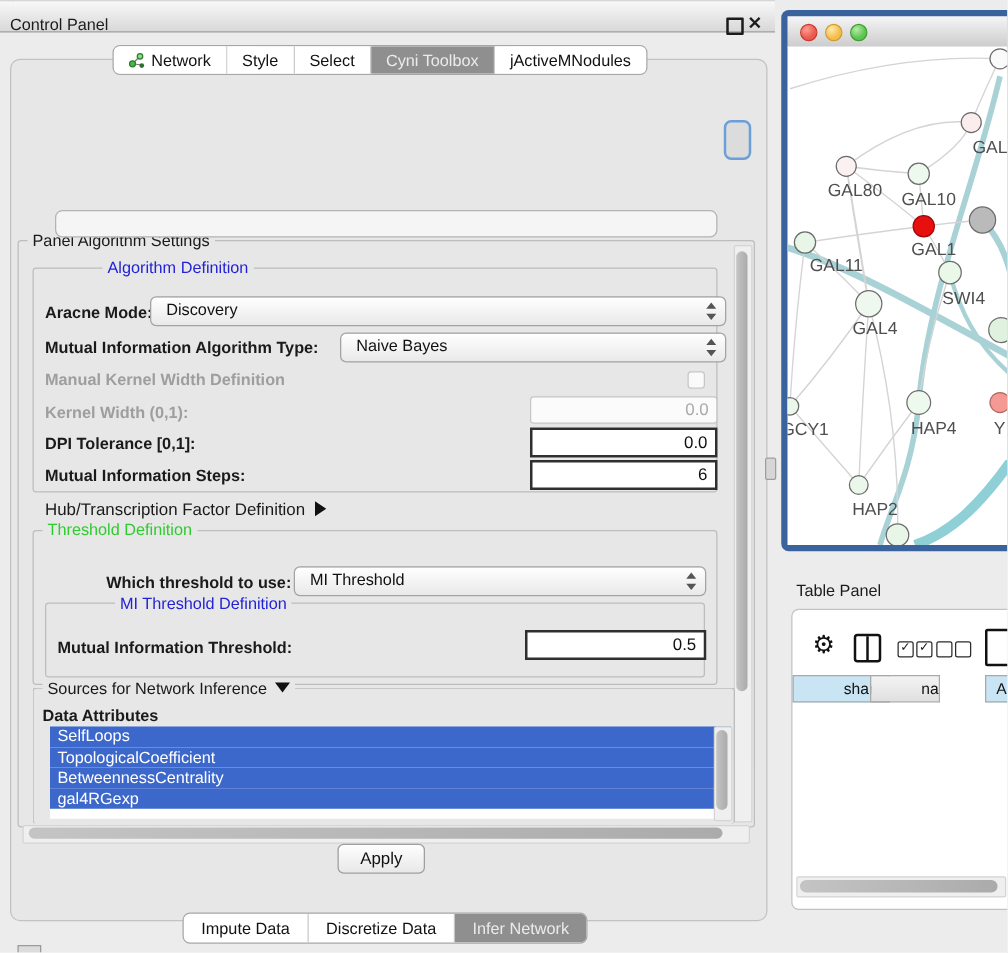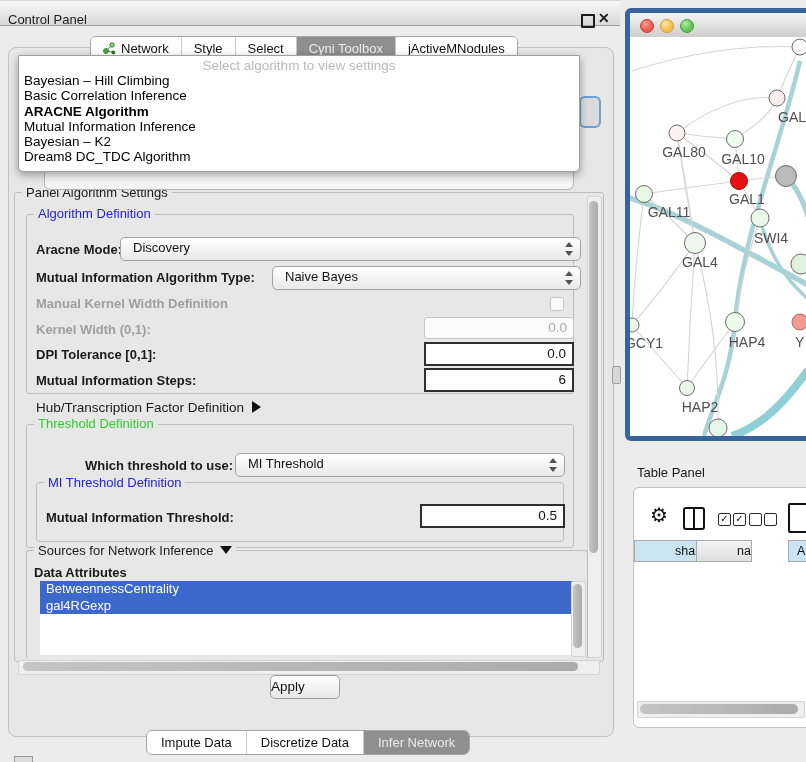--- a/index.html
+++ b/index.html
@@ -35,21 +35,21 @@
   .popup-item{height:15.3px;line-height:15.3px;font-size:13.5px;padding-left:5px;color:#000;white-space:nowrap;}
   .popup-item.bold{font-weight:bold;}
   .frag-combo{left:44px;top:168px;width:528px;height:20px;background:#f5f5f5;
     border:1px solid #b3b3b3;border-radius:6px;z-index:2;}
   .frag-focus{left:579px;top:96px;width:18px;height:28px;background:#dcdcdc;
     border:2px solid #6b9fd8;border-radius:6px;z-index:3;}
 
   
   .frame{border:1px solid #bdbdbd;border-radius:3px;}
   .frame-title{position:absolute;background:#e7e7e7;padding:0 4px;font-size:13px;line-height:13px;}
-  .t-black{color:#1a1a1a;} .t-blue{color:#2323d6;} .t-green{color:#2ecc2e;}
+  .t-black{color:#1a1a1a;} .t-blue{color:#2323d6;margin-left:48px;} .t-green{color:#2ecc2e;}
 
   .lbl{font-size:13px;font-weight:bold;color:#1a1a1a;white-space:nowrap;}
   .lbl.dis{color:#9e9e9e;}
   .plain{font-size:13.5px;color:#1a1a1a;white-space:nowrap;}
 
   
   .combo{background:linear-gradient(#ffffff,#e9e9e9);border:1px solid #a3a3a3;border-radius:5px;
     font-size:13px;line-height:20px;padding-left:12px;color:#111;}
   .combo .arrows{position:absolute;right:7px;top:4px;width:8px;height:14px;}
   .combo .arrows i{position:absolute;left:0;border-left:4px solid transparent;border-right:4px solid transparent;}
@@ -64,21 +64,21 @@
   .tri-down{display:inline-block;width:0;height:0;border-left:6px solid transparent;
     border-right:6px solid transparent;border-top:8px solid #111;vertical-align:1px;margin-left:6px;}
 
   .attr-list{left:40px;top:581px;width:545px;height:74px;background:#fff;overflow:hidden;}
   .attr-item{height:16.5px;line-height:16.5px;background:#3c67cb;color:#fff;font-size:13px;padding-left:6px;}
   .sb-track-v{background:#efefef;border:1px solid #d4d4d4;border-radius:2px;}
   .sb-thumb{background:linear-gradient(90deg,#c4c4c4,#ababab);border-radius:5px;}
   .sb-track-h{background:#efefef;border:1px solid #d4d4d4;border-radius:2px;}
 
   .apply-btn{left:270px;top:675px;width:68px;height:22px;background:linear-gradient(#fefefe,#e8e8e8);
-    border:1px solid #9f9f9f;border-radius:5px;font-size:13.5px;text-align:left;line-height:21px;}
+    border:1px solid #9f9f9f;border-radius:5px;font-size:13.5px;text-align:center;line-height:21px;}
 
   .bottom-tabs{left:146px;top:707px;height:23px;display:flex;background:#fff;
     border:1px solid #a6a6a6;border-radius:6px;overflow:hidden;margin-top:23px;}
   .btab{padding:0 14px;font-size:13px;line-height:23px;color:#111;border-right:1px solid #c9c9c9;white-space:nowrap;}
   .btab:last-child{border-right:none;}
   .btab.selected{background:#8f8f8f;color:#ebebeb;}
 
   
   .net-window{left:625px;top:8px;width:181px;height:433px;background:#3a639d;border-radius:6px 0 0 6px;}
   .net-titlebar{left:630px;top:13px;width:176px;height:24px;
@@ -143,29 +143,20 @@
         <span>Cyni Toolbox</span>
       </div>
     <div class="tab">
         <span>jActiveMNodules</span>
       </div>
   </div>
 
   <div class="abs frag-combo"></div>
   <div class="abs frag-focus"></div>
 
-  <div class="abs popup">
-    <div class="popup-placeholder">Select algorithm to view settings</div>
-    <div class="popup-item">Bayesian – Hill Climbing</div>
-    <div class="popup-item">Basic Correlation Inference</div>
-    <div class="popup-item bold">ARACNE Algorithm</div>
-    <div class="popup-item">Mutual Information Inference</div>
-    <div class="popup-item">Bayesian – K2</div>
-    <div class="popup-item">Dream8 DC_TDC Algorithm</div>
-  </div>
 
   <div class="abs frame" style="left:14px;top:192px;width:588px;height:468px;"></div>
   <div class="frame-title t-black" style="left:22px;top:186px;">Panel Algorithm Settings</div>
 
   <div class="abs sb-track-v" style="left:587px;top:196px;width:13px;height:460px;">
     <div class="sb-thumb" style="position:absolute;left:1px;top:4px;width:9px;height:352px;"></div>
   </div>
 
   <div class="abs frame" style="left:26px;top:214px;width:546px;height:178px;"></div>
   <div class="frame-title t-blue" style="left:34px;top:207px;">Algorithm Definition</div>
@@ -221,20 +212,22 @@
   <div class="abs lbl" style="left:46px;top:510px;">Mutual Information Threshold:</div>
   <div class="abs field" style="left:420px;top:504px;width:135px;height:20px;">0.5</div>
 
   <div class="abs frame" style="left:26px;top:550px;width:560px;height:108px;border-bottom:none;"></div>
   <div class="frame-title t-black" style="left:34px;top:544px;">
     <span>Sources for Network Inference</span><span class="tri-down"></span>
   </div>
   <div class="abs lbl" style="left:34px;top:565px;">Data Attributes</div>
 
   <div class="abs attr-list">
+    <div class="attr-item">SelfLoops</div>
+    <div class="attr-item">TopologicalCoefficient</div>
     <div class="attr-item">BetweennessCentrality</div>
     <div class="attr-item">gal4RGexp</div>
   </div>
   <div class="abs sb-track-v" style="left:571px;top:581px;width:13px;height:74px;">
     <div class="sb-thumb" style="position:absolute;left:1px;top:2px;width:9px;height:64px;"></div>
   </div>
 
   <div class="abs sb-track-h" style="left:18px;top:660px;width:580px;height:13px;">
     <div class="sb-thumb" style="position:absolute;left:4px;top:1px;width:555px;height:9px;"></div>
   </div>

